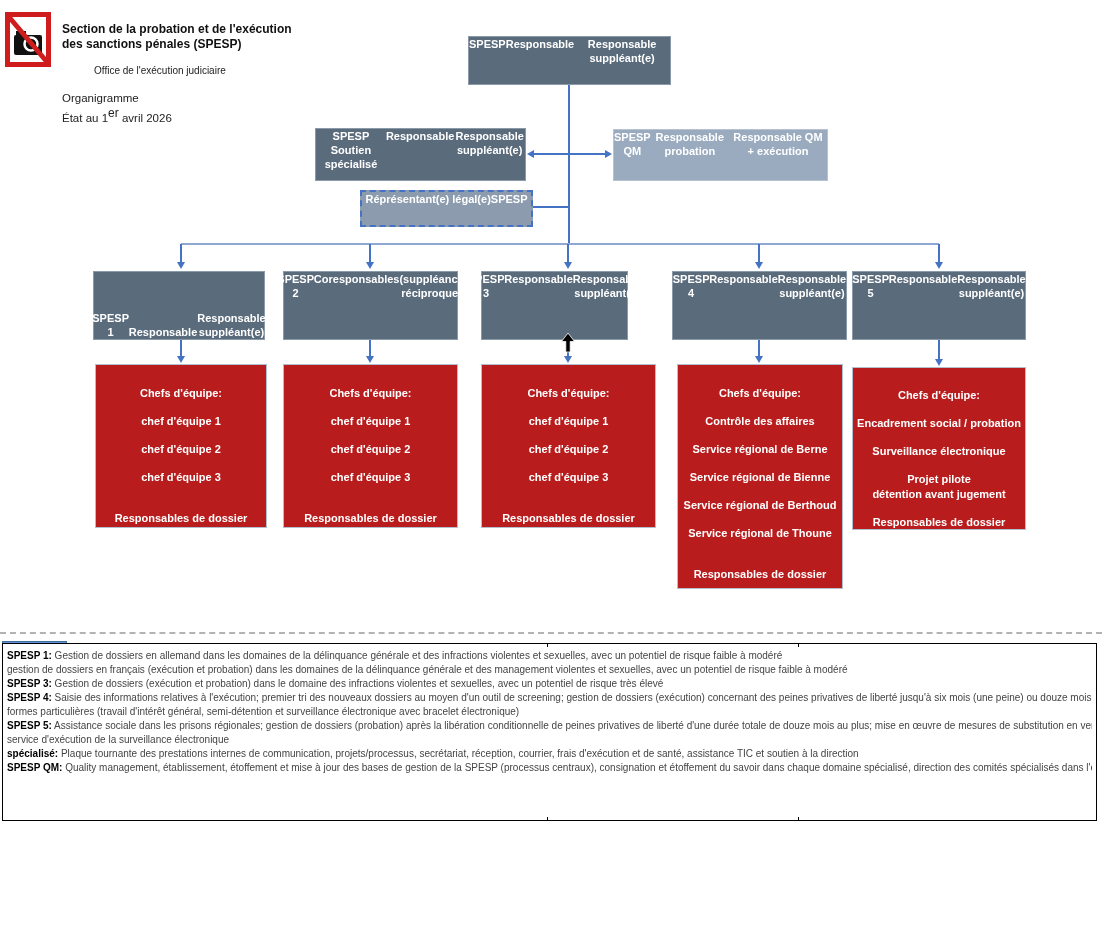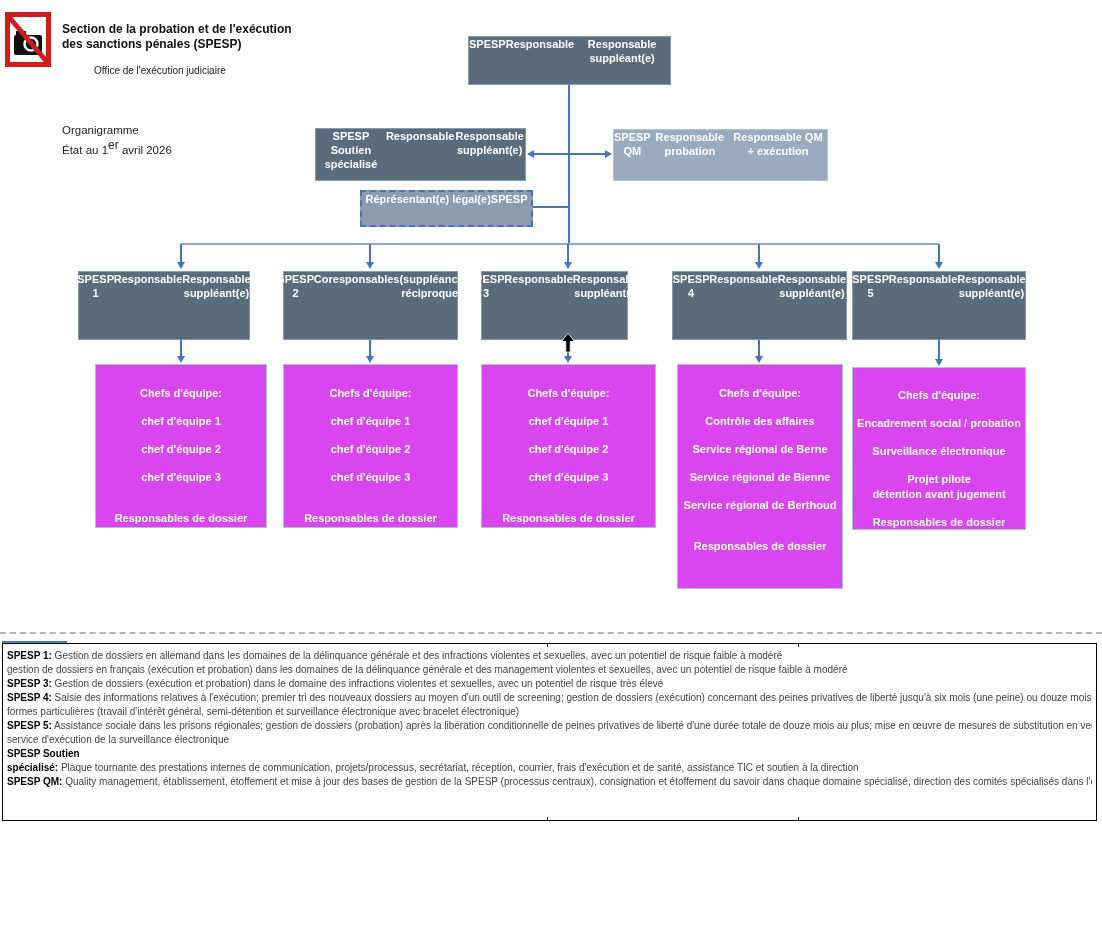--- a/index.html
+++ b/index.html
@@ -3,34 +3,34 @@
 <meta charset="utf-8">
 <style>
   html,body { margin:0; padding:0; background:#fff; }
   .page {
     position:relative; width:1102px; height:925px; background:#fff;
     font-family:"Liberation Sans", sans-serif; overflow:hidden;
   }
   
   .hdr-title { position:absolute; left:62px; top:22px; font-size:12px; font-weight:bold; color:#111; line-height:15px; }
   .hdr-sub   { position:absolute; left:62px; top:63px; font-size:10px; color:#222; line-height:15px;margin-left:32px; }
-  .hdr-par   { position:absolute; left:62px; top:91px; font-size:11.5px; color:#222; line-height:15px;margin-top:32px; }
+  .hdr-par   { position:absolute; left:62px; top:91px; font-size:11.5px; color:#222; line-height:15px; }
   sup { font-size:12px; }
   
   .box {
     position:absolute; box-sizing:border-box; color:#fff; font-weight:bold;
     font-size:11px; line-height:14px; text-align:center;
     display:flex; justify-content:center;
   }
   .dark  { background:#5a6b7c; border:1px solid #8a9aa9; }
   .light { background:#9aabc0; border:1px solid #b7c2d1; }
   .dashedbox { background:#8c9cae; border:2px dashed #4472c4; }
   .team {
     position:absolute; box-sizing:border-box; color:#fff; font-weight:bold;
-    font-size:11px; text-align:center; background:#d946ef; border:1px solid #b2bfcc;
+    font-size:11px; text-align:center; background:#b91c1c; border:1px solid #b2bfcc;
     display:block;
   }
   .team-line { line-height:15px; padding:6.5px 0; white-space:pre-line; }
   .gap-last .team-line:last-child { margin-top:13px; }
   
   .cline { position:absolute; background:#4472c4; }
   .cline-light { position:absolute; background:#8ea8d2; }
   .ah-down { position:absolute; width:0; height:0; border-left:4px solid transparent; border-right:4px solid transparent; border-top:7px solid #4472c4; }
   .ah-left { position:absolute; width:0; height:0; border-top:4px solid transparent; border-bottom:4px solid transparent; border-right:7px solid #4472c4; }
   .ah-right{ position:absolute; width:0; height:0; border-top:4px solid transparent; border-bottom:4px solid transparent; border-left:7px solid #4472c4; }
@@ -121,21 +121,21 @@
   <div class="box light" style="left:613px; top:129px; width:215px; height:52px;">
       <div class="box-line">SPESP QM</div>
       <div class="box-line">Responsable probation</div>
       <div class="box-line">Responsable QM + exécution</div>
     </div>
   <div class="box dashedbox" style="left:360px; top:190px; width:173px; height:37px;">
       <div class="box-line">Réprésentant(e) légal(e)</div>
       <div class="box-line">SPESP</div>
     </div>
 
-  <div class="box dark" style="left:78px;  top:271px; width:172px; height:69px;">
+  <div class="box dark" style="left:93px;  top:271px; width:172px; height:69px;align-items:flex-end;">
       <div class="box-line">SPESP 1</div>
       <div class="box-line">Responsable</div>
       <div class="box-line">Responsable suppléant(e)</div>
     </div>
   <div class="box dark" style="left:283px; top:271px; width:175px; height:69px;">
       <div class="box-line">SPESP 2</div>
       <div class="box-line">Coresponsables</div>
       <div class="box-line">(suppléance réciproque)</div>
     </div>
   <div class="box dark" style="left:481px; top:271px; width:147px; height:69px;">
@@ -174,20 +174,21 @@
       <div class="team-line">chef d'équipe 2</div>
       <div class="team-line">chef d'équipe 3</div>
       <div class="team-line">Responsables de dossier</div>
     </div>
   <div class="team gap-last" style="left:677px; top:364px; width:166px; height:225px; padding-top:14px;">
       <div class="team-line">Chefs d'équipe:</div>
       <div class="team-line">Contrôle des affaires</div>
       <div class="team-line">Service régional de Berne</div>
       <div class="team-line">Service régional de Bienne</div>
       <div class="team-line">Service régional de Berthoud</div>
+      <div class="team-line">Service régional de Thoune</div>
       <div class="team-line">Responsables de dossier</div>
     </div>
   <div class="team" style="left:852px; top:367px; width:174px; height:163px; padding-top:13px;">
       <div class="team-line">Chefs d'équipe:</div>
       <div class="team-line">Encadrement social / probation</div>
       <div class="team-line">Surveillance électronique</div>
       <div class="team-line">Projet pilote
 détention avant jugement</div>
       <div class="team-line">Responsables de dossier</div>
     </div>
@@ -203,21 +204,20 @@
   <div class="pagebreak"></div>
 
   <div class="footer">
       <div class="f-line"><b>SPESP 1:</b> Gestion de dossiers en allemand dans les domaines de la délinquance générale et des infractions violentes et sexuelles, avec un potentiel de risque faible à modéré</div>
       <div class="f-line">gestion de dossiers en français (exécution et probation) dans les domaines de la délinquance générale et des management violentes et sexuelles, avec un potentiel de risque faible à modéré</div>
       <div class="f-line"><b>SPESP 3:</b> Gestion de dossiers (exécution et probation) dans le domaine des infractions violentes et sexuelles, avec un potentiel de risque très élevé</div>
       <div class="f-line"><b>SPESP 4:</b> Saisie des informations relatives à l'exécution; premier tri des nouveaux dossiers au moyen d'un outil de screening; gestion de dossiers (exécution) concernant des peines privatives de liberté jusqu'à six mois (une peine) ou douze mois (plusieurs peines cumulées); exécution de peines sous des</div>
       <div class="f-line">formes particulières (travail d'intérêt général, semi-détention et surveillance électronique avec bracelet électronique)</div>
       <div class="f-line"><b>SPESP 5:</b> Assistance sociale dans les prisons régionales; gestion de dossiers (probation) après la libération conditionnelle de peines privatives de liberté d'une durée totale de douze mois au plus; mise en œuvre de mesures de substitution en vertu du CPP;</div>
       <div class="f-line">service d'exécution de la surveillance électronique</div>
-      <div class="f-line"><b>SPESP Soutien</b></div>
       <div class="f-line"><b>spécialisé:</b> Plaque tournante des prestations internes de communication, projets/processus, secrétariat, réception, courrier, frais d'exécution et de santé, assistance TIC et soutien à la direction</div>
       <div class="f-line"><b>SPESP QM:</b> Quality management, établissement, étoffement et mise à jour des bases de gestion de la SPESP (processus centraux), consignation et étoffement du savoir dans chaque domaine spécialisé, direction des comités spécialisés dans l'exécution des peines et mesures et</div>
     </div>
   <div class="tick" style="left:547px; top:643px;"></div>
   <div class="tick" style="left:798px; top:643px;"></div>
   <div class="tick" style="left:547px; top:817px;"></div>
   <div class="tick" style="left:798px; top:817px;"></div>
 
 </div>
 

